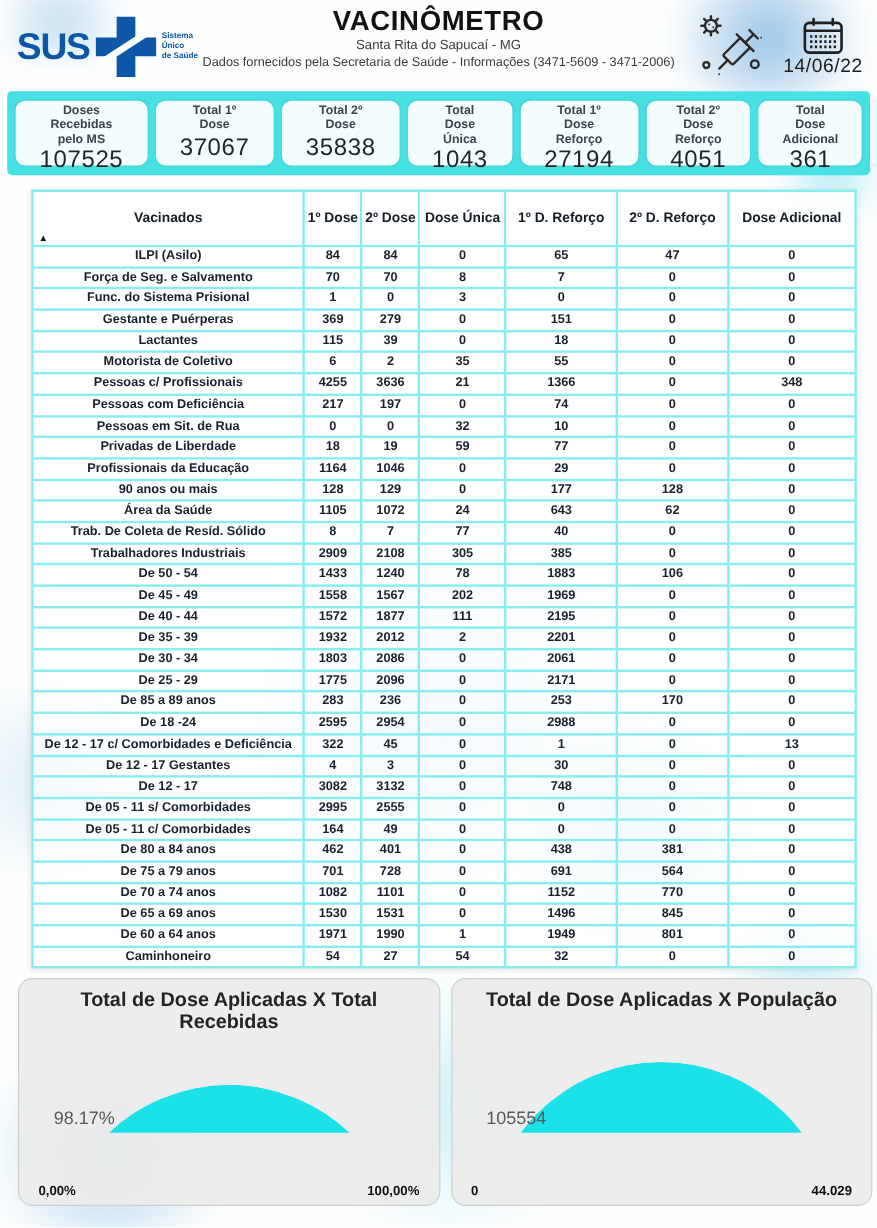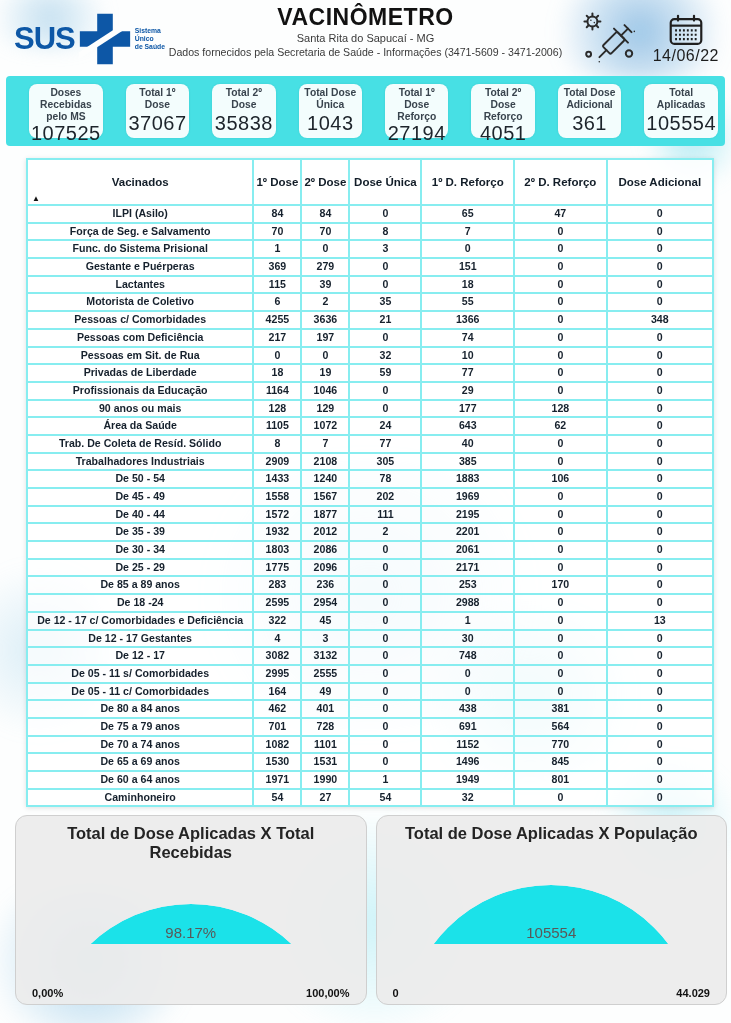--- a/index.html
+++ b/index.html
@@ -36,41 +36,41 @@
   .title-block{position:absolute;left:0;right:0;top:4px;text-align:center;pointer-events:none;}
   .page-title{font-size:23px;font-weight:800;color:#121212;letter-spacing:.5px;}
   .subtitle1{font-size:11px;color:#3a3a3a;margin-top:1px;}
   .subtitle2{font-size:10.6px;color:#3a3a3a;margin-top:2px;}
   .right-block{margin-left:auto;display:flex;align-items:center;gap:8px;flex:0 0 auto;z-index:2;}
   .cal-date{display:flex;flex-direction:column;align-items:center;gap:1px;justify-content:flex-end;}
   .date-text{font-size:16px;color:#1d1d1d;letter-spacing:.5px;}
 
   
   .kpi-band{margin:0 6px;background:var(--cyan-band);border-radius:4px;padding:8px 7px;display:flex;gap:7px;height:70px;}
-  .kpi-card{flex:1;background:#f3fdfd;border-radius:8px;display:flex;flex-direction:column;align-items:center;justify-content:space-evenly;padding:3px 2px;box-shadow:0 0 2px rgba(0,90,90,.15);margin-left:16px;}
+  .kpi-card{flex:1;background:#f3fdfd;border-radius:8px;display:flex;flex-direction:column;align-items:center;justify-content:space-evenly;padding:3px 20px;box-shadow:0 0 2px rgba(0,90,90,.15);}
   .kpi-label{font-size:10.3px;font-weight:600;color:#39444e;text-align:center;line-height:1.15;}
   .kpi-value{font-size:20px;font-weight:500;color:#1d242b;letter-spacing:.5px;}
 
   
   .table-panel{margin:12px 17px 0 26px;background:rgba(255,255,255,.4);box-shadow:0 1px 5px rgba(0,0,0,.12);}
   table{width:100%;border-collapse:collapse;table-layout:fixed;}
   th,td{border:2px solid var(--aqua);text-align:center;vertical-align:middle;}
   th{font-size:11.5px;font-weight:700;color:#121d28;padding:16px 1px;background:rgba(255,255,255,.8);height:30px;position:relative;}
   td{font-size:10.6px;font-weight:700;color:var(--ink);padding:1px 2px;background:rgba(255,255,255,.55);height:17.7px;line-height:1.1;}
   .sort-arrow{position:absolute;left:4px;bottom:1px;font-size:8px;color:#111;cursor:pointer;}
 
   
   .gauges-row{margin:8px 4px 0 15px;display:flex;gap:9px;}
   .gauge-card{flex:1;height:190px;background:rgba(236,236,236,.93);border:1px solid #cfcfcf;border-radius:12px;padding:8px 12px 5px;display:flex;flex-direction:column;align-items:center;gap:40px;}
   .gauge-title{font-size:16.5px;font-weight:700;color:#242424;text-align:center;}
   .gauge-arc{width:292px;height:142px;position:relative;overflow:hidden;margin-top:2px;}
   .gauge-ring{position:absolute;left:0;top:0;width:292px;height:292px;border-radius:50%;
     -webkit-mask:radial-gradient(closest-side,transparent 55%,#000 56%);
     mask:radial-gradient(closest-side,transparent 55%,#000 56%);}
-  .gauge-value{position:absolute;left:0;right:0;bottom:3px;text-align:center;font-size:15px;color:#595959;}
+  .gauge-value{position:absolute;left:0;right:0;bottom:3px;text-align:left;font-size:15px;color:#595959;}
   .gauge-scale{width:100%;display:flex;justify-content:space-between;font-size:11px;font-weight:700;color:#111;padding:0 4px;margin-top:3px;}
 
   svg{display:block;}
 </style>
 </head>
 <body>
 
 <div id="app">
   <div class="wm wm1"></div>
   <div class="wm wm2"></div>
@@ -254,21 +254,21 @@
           <tr>
             <td>Motorista de Coletivo</td>
             <td>6</td>
             <td>2</td>
             <td>35</td>
             <td>55</td>
             <td>0</td>
             <td>0</td>
           </tr>
           <tr>
-            <td>Pessoas c/ Comorbidades</td>
+            <td>Pessoas c/ Profissionais</td>
             <td>4255</td>
             <td>3636</td>
             <td>21</td>
             <td>1366</td>
             <td>0</td>
             <td>348</td>
           </tr>
           <tr>
             <td>Pessoas com Deficiência</td>
             <td>217</td>

